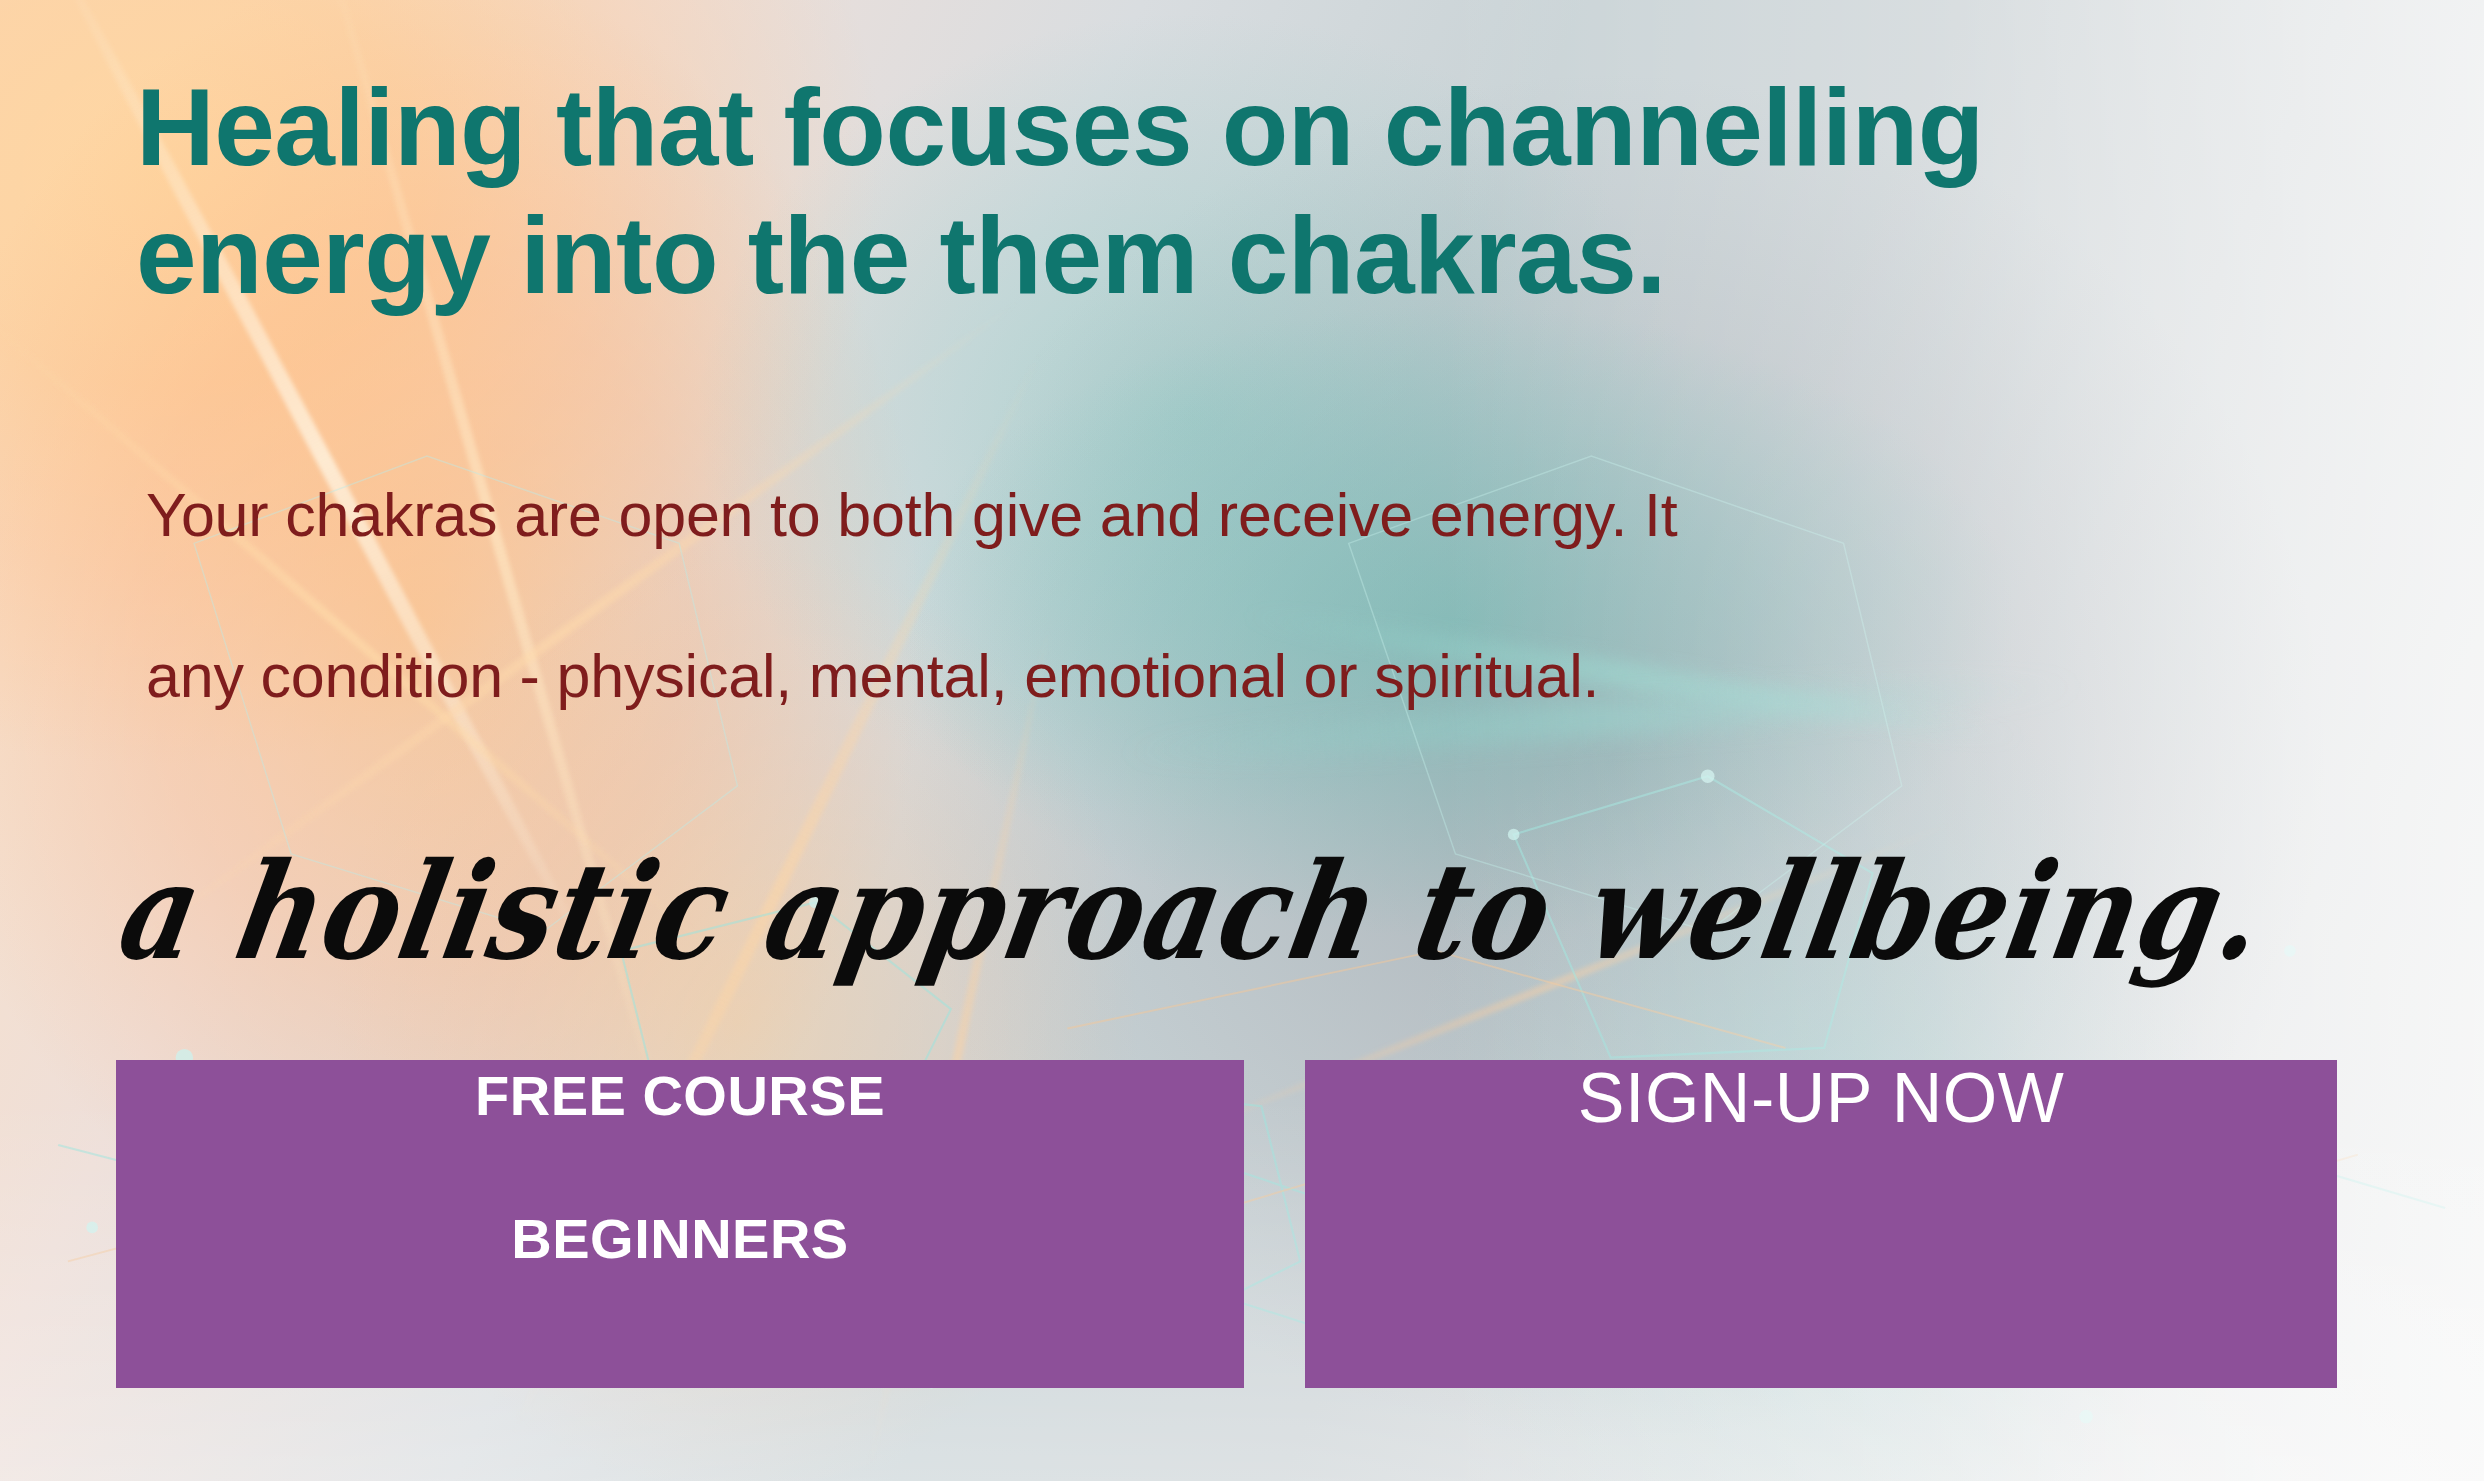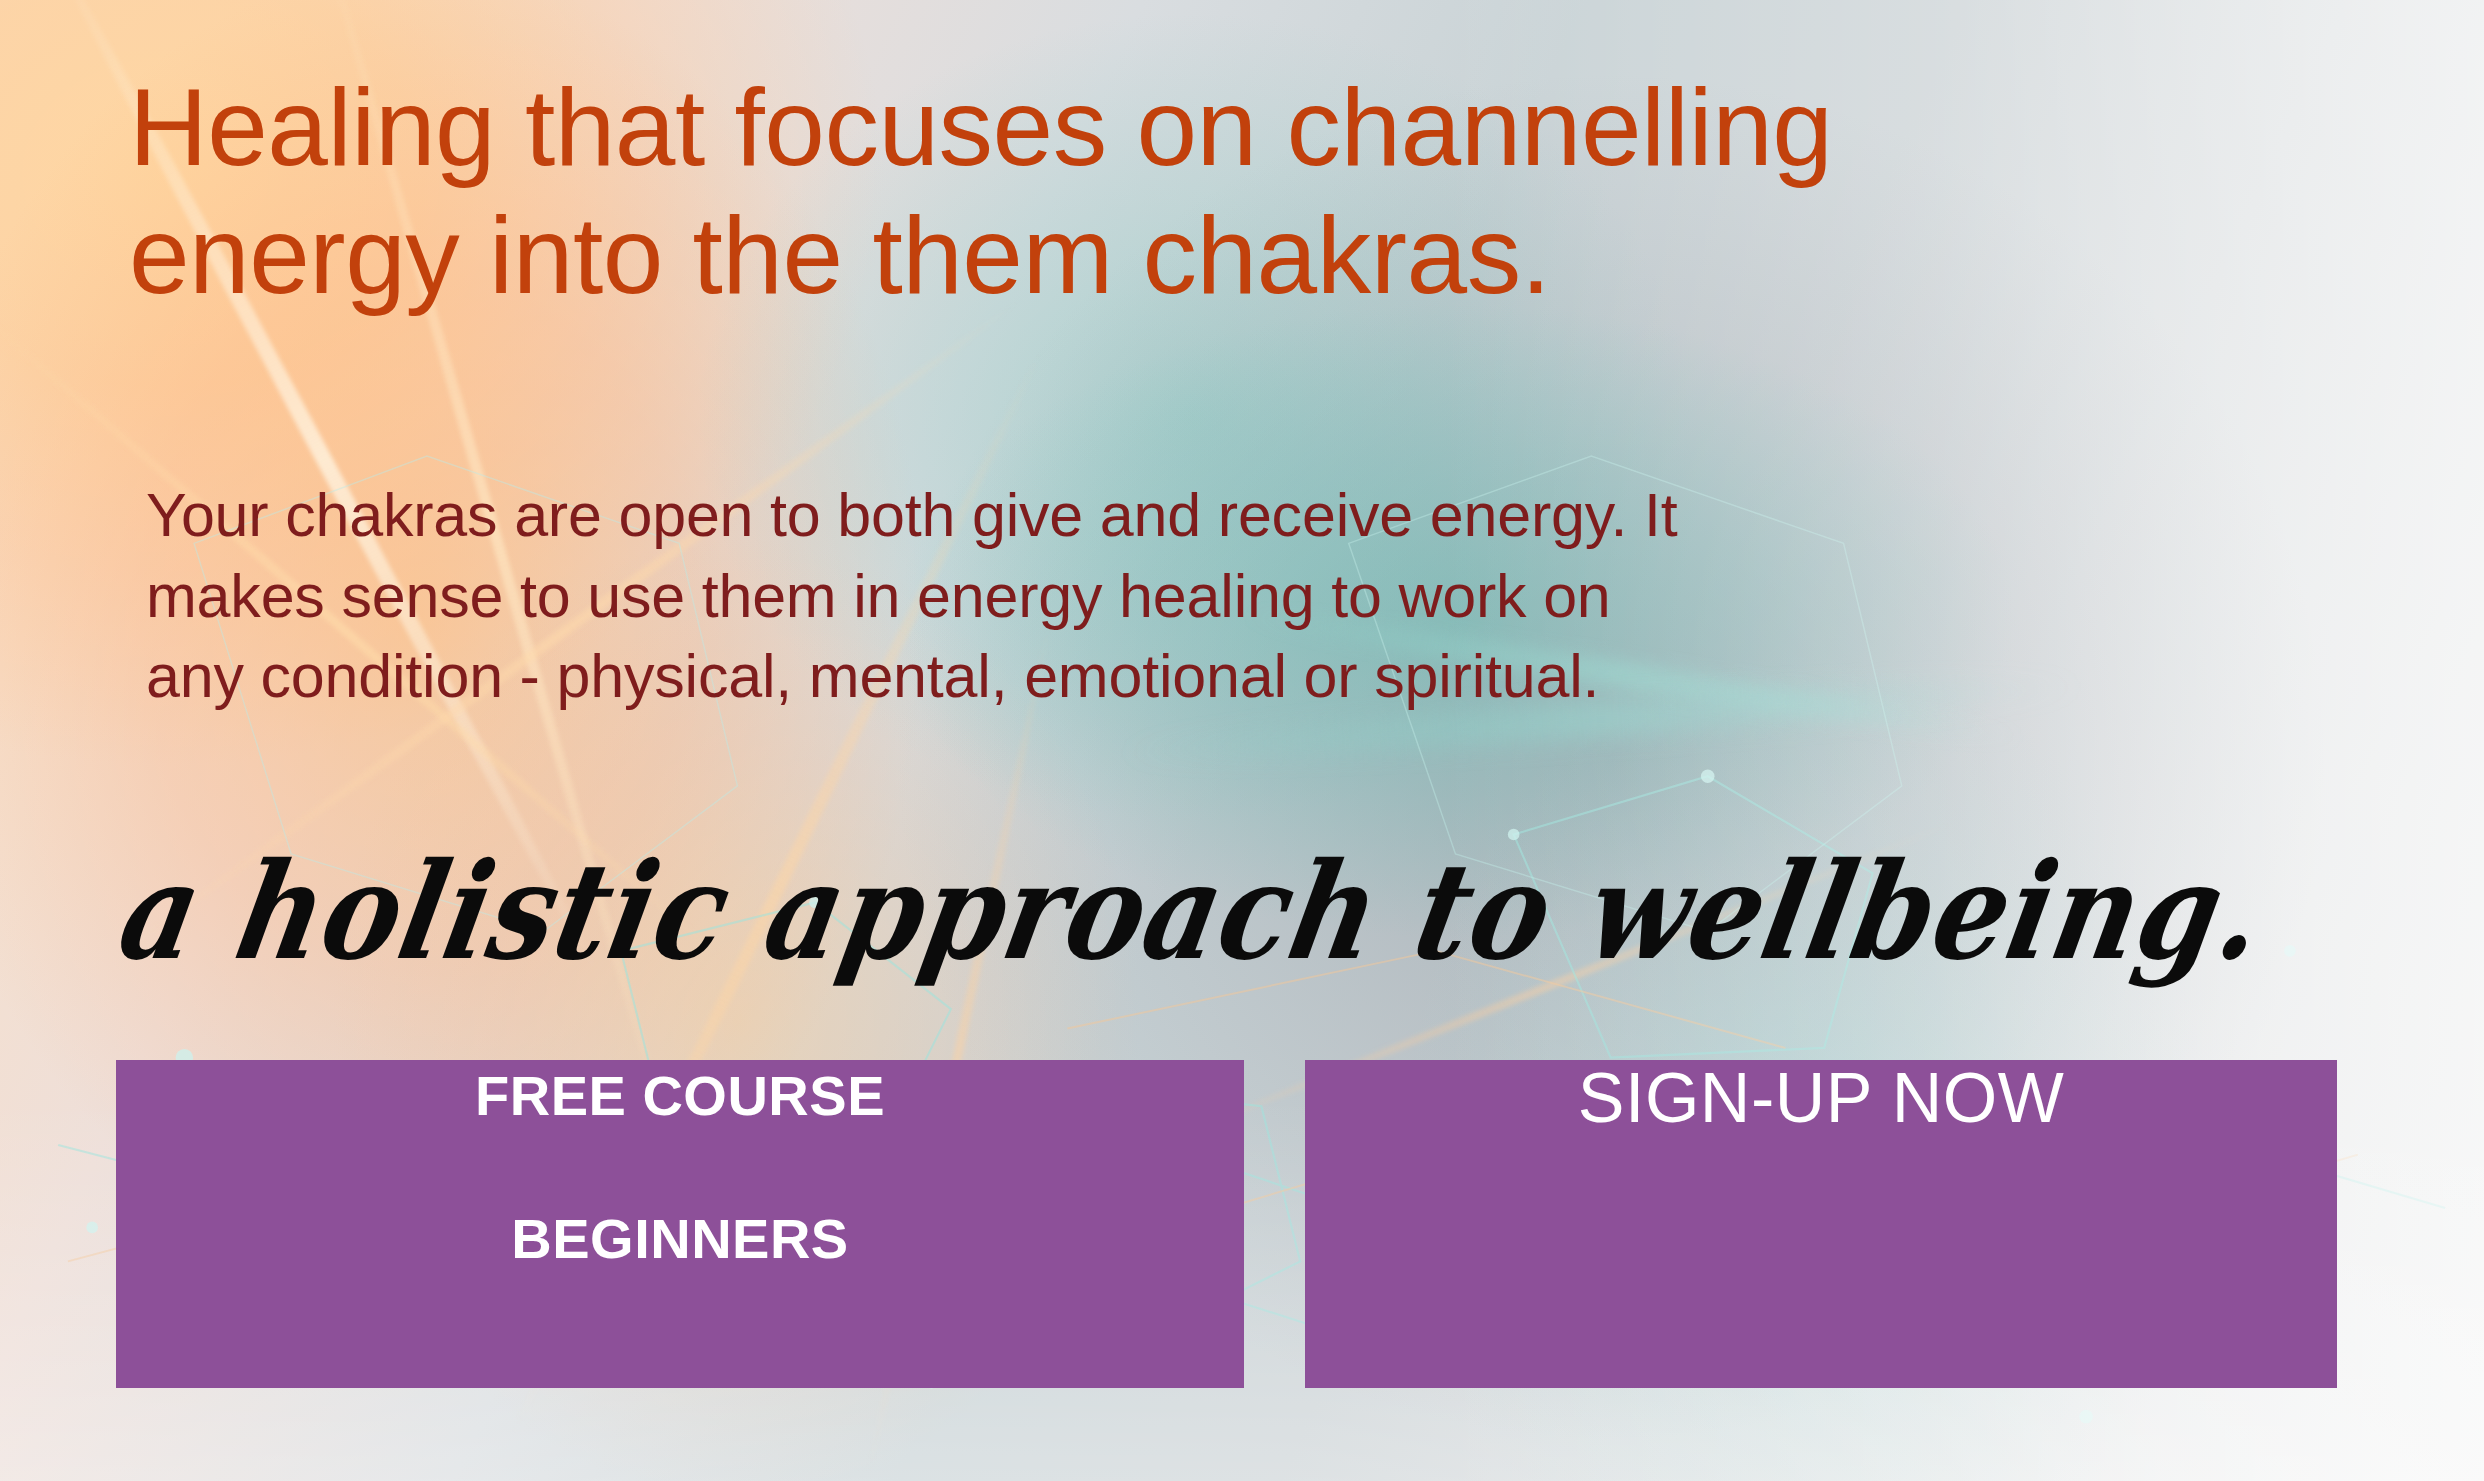--- a/index.html
+++ b/index.html
@@ -66,23 +66,23 @@
   
   .streak { position:absolute; transform-origin:0 0; border-radius:50%; filter:blur(1.9px); }
 
   
   #net { position:absolute; inset:0; }
 
   
   #content { position:absolute; inset:0; }
 
   .headline {
-    position:absolute; left:129px; top:64px; width:2222px;
-    font-size:109px; line-height:1.17; font-weight:400;
-    letter-spacing:-0.5px; color:#c2410c;
+    position:absolute; left:136px; top:64px; width:2222px;
+    font-size:109px; line-height:1.17; font-weight:700;
+    letter-spacing:-0.5px; color:#0f766e;
   }
 
   .body-copy {
     position:absolute; left:146px; top:475px; width:2232px;
     font-size:61px; line-height:1.32; font-weight:300;
     letter-spacing:-0.2px; color:#7f1d1d;
   }
 
   .script-line {
     position:absolute; left:124px; top:854px; width:2222px;
@@ -183,21 +183,21 @@
 
 <div id="content">
 
   <h1 class="headline">
     <span>Healing that focuses on channelling</span><br>
     <span>energy into the them chakras.</span>
   </h1>
 
   <p class="body-copy">
     <span>Your chakras are open to both give and receive energy. It</span><br>
-    <span>makes sense to use them in energy healing to work on</span><br>
+    <br>
     <span>any condition - physical, mental, emotional or spiritual.</span>
   </p>
 
   <div class="script-line">a holistic approach to wellbeing.</div>
 
   <div class="btn btn-free" style="background:#8d5099">
     <span>
       <span>FREE COURSE</span><br>
       <br>
       <span>BEGINNERS</span>

